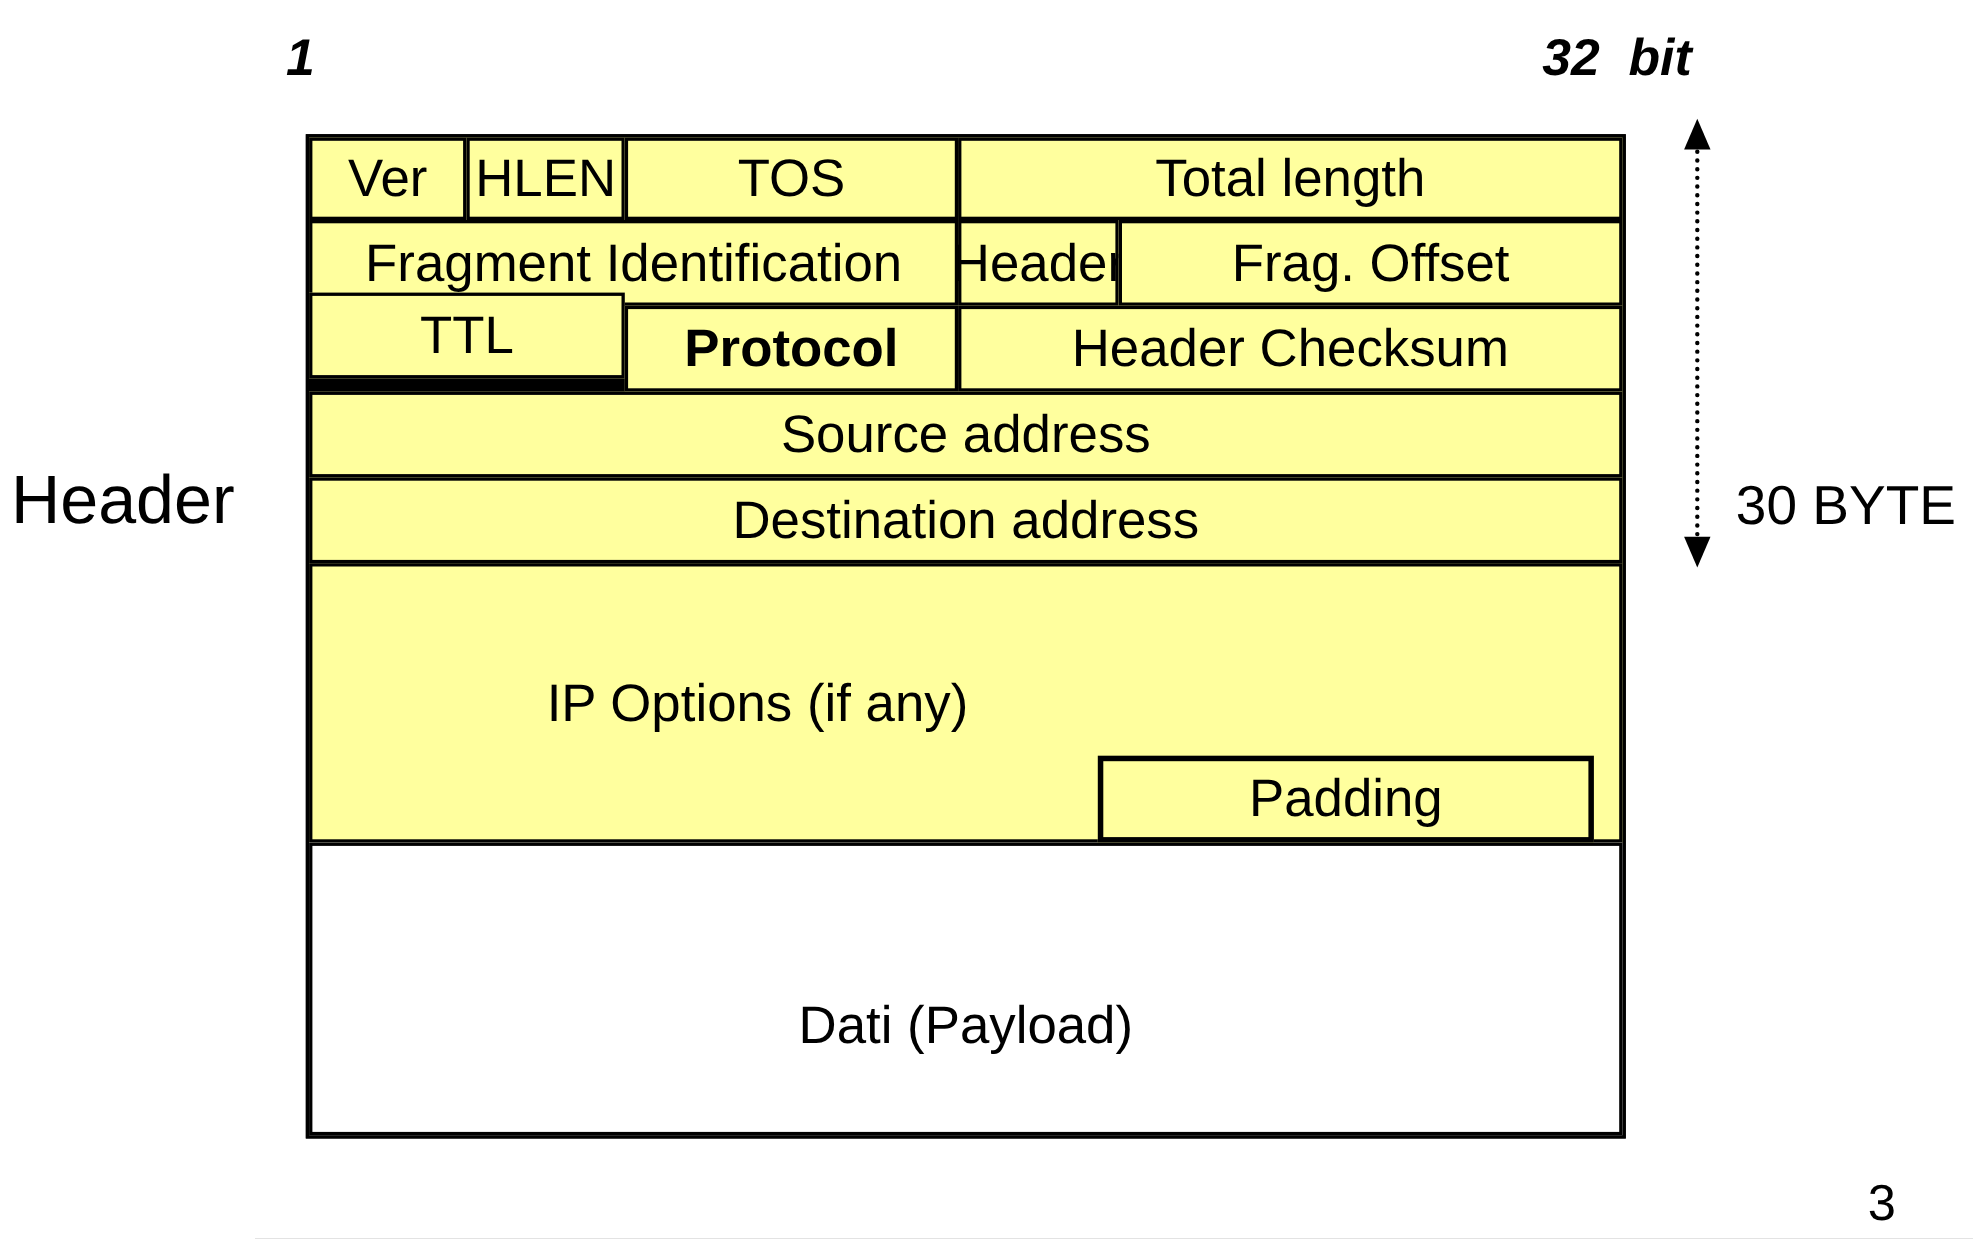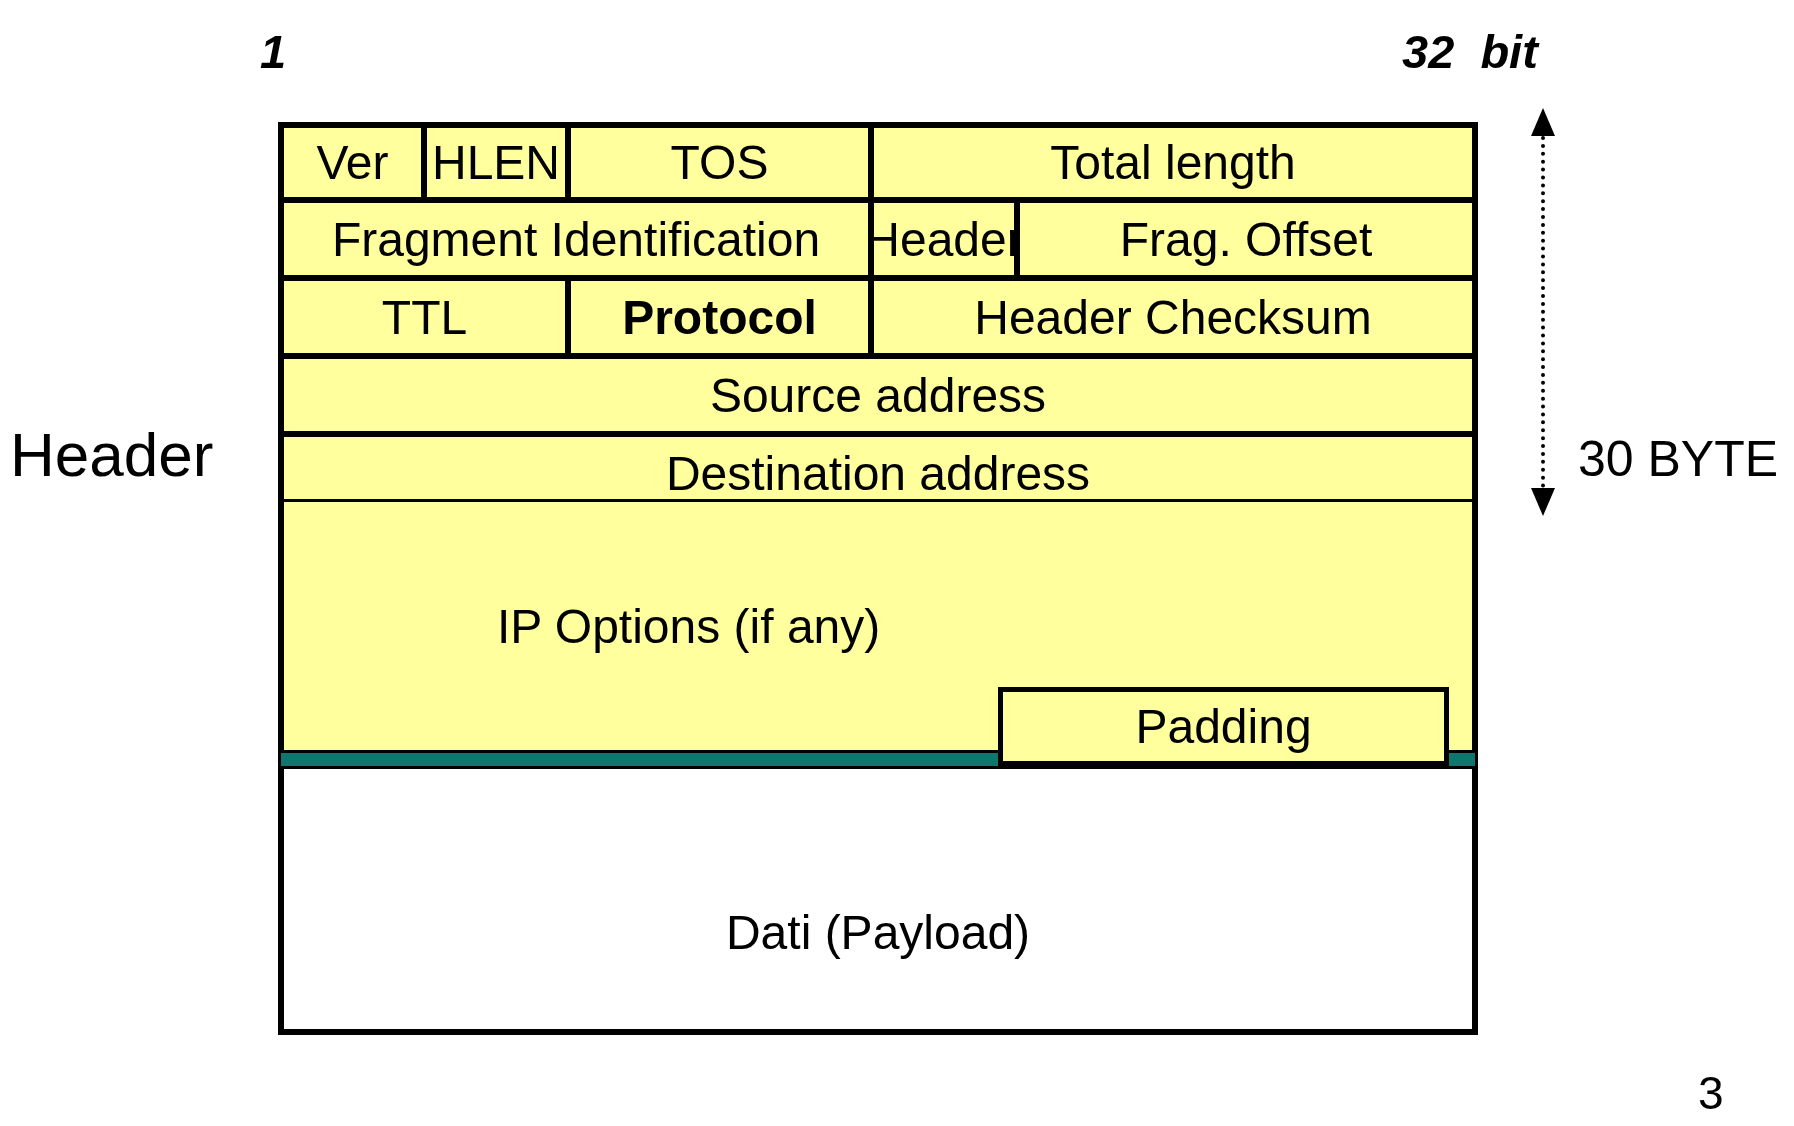--- a/index.html
+++ b/index.html
@@ -41,21 +41,21 @@
 
   
   .ip-table {
     position: absolute;
     left: 278px;
     top: 122px;
     width: 1200px;
     height: 913px;
     border: 3px solid #000;
     box-sizing: border-box;
-    background: #0f766e;
+    background: #000000;
   }
   .cell {
     position: absolute;
     box-sizing: border-box;
     border: 3px solid #000;
     display: flex;
     align-items: center;
     justify-content: center;
     font-size: 48px;
     white-space: nowrap;
@@ -67,28 +67,28 @@
   
   .c-ver        { left: 0;     top: 0;     width: 143px;  height: 75px; }
   .c-hlen       { left: 143px; top: 0;     width: 144px;  height: 75px; }
   .c-tos        { left: 287px; top: 0;     width: 303px;  height: 75px; }
   .c-totlen     { left: 590px; top: 0;     width: 604px;  height: 75px; }
 
   .c-fragid     { left: 0;     top: 75px;  width: 590px;  height: 78px; }
   .c-flags      { left: 590px; top: 75px;  width: 146px;  height: 78px; }
   .c-fragoff    { left: 736px; top: 75px;  width: 458px;  height: 78px; }
 
-  .c-ttl        { left: 0;     top: 153px; width: 287px;  height: 78px; align-items: center; }
+  .c-ttl        { left: 0;     top: 141px; width: 287px;  height: 78px; align-items: center; }
   .c-protocol   { left: 287px; top: 153px; width: 303px;  height: 78px; font-weight: bold; }
   .c-checksum   { left: 590px; top: 153px; width: 604px;  height: 78px; }
 
   .c-src        { left: 0;     top: 231px; width: 1194px; height: 78px; align-items: center; }
   .c-dst        { left: 0;     top: 309px; width: 1194px; height: 78px; }
 
-  .c-options    { left: 0;     top: 374px; width: 1194px; height: 254px;
+  .c-options    { left: 0;     top: 387px; width: 1194px; height: 254px;
                   justify-content: flex-start; text-align: center; }
   .c-options span { margin-left: 213px; }
 
   .c-padding    { left: 717px; top: 562px; width: 451px;  height: 79px;
                   border-width: 5px; z-index: 3; }
 
   .c-payload    { left: 0;     top: 641px; width: 1194px; height: 266px;
                   padding-top: 66px; }
 
   

